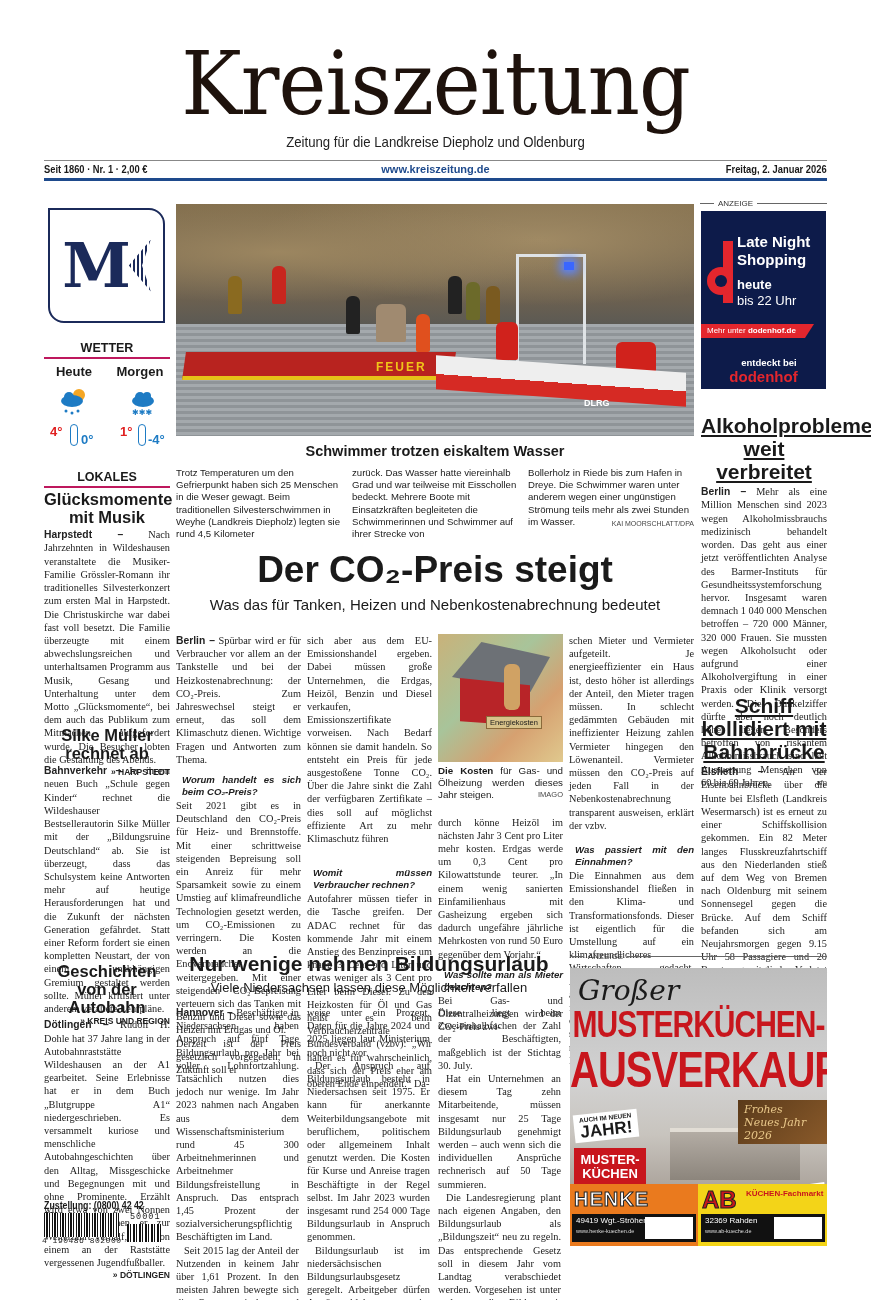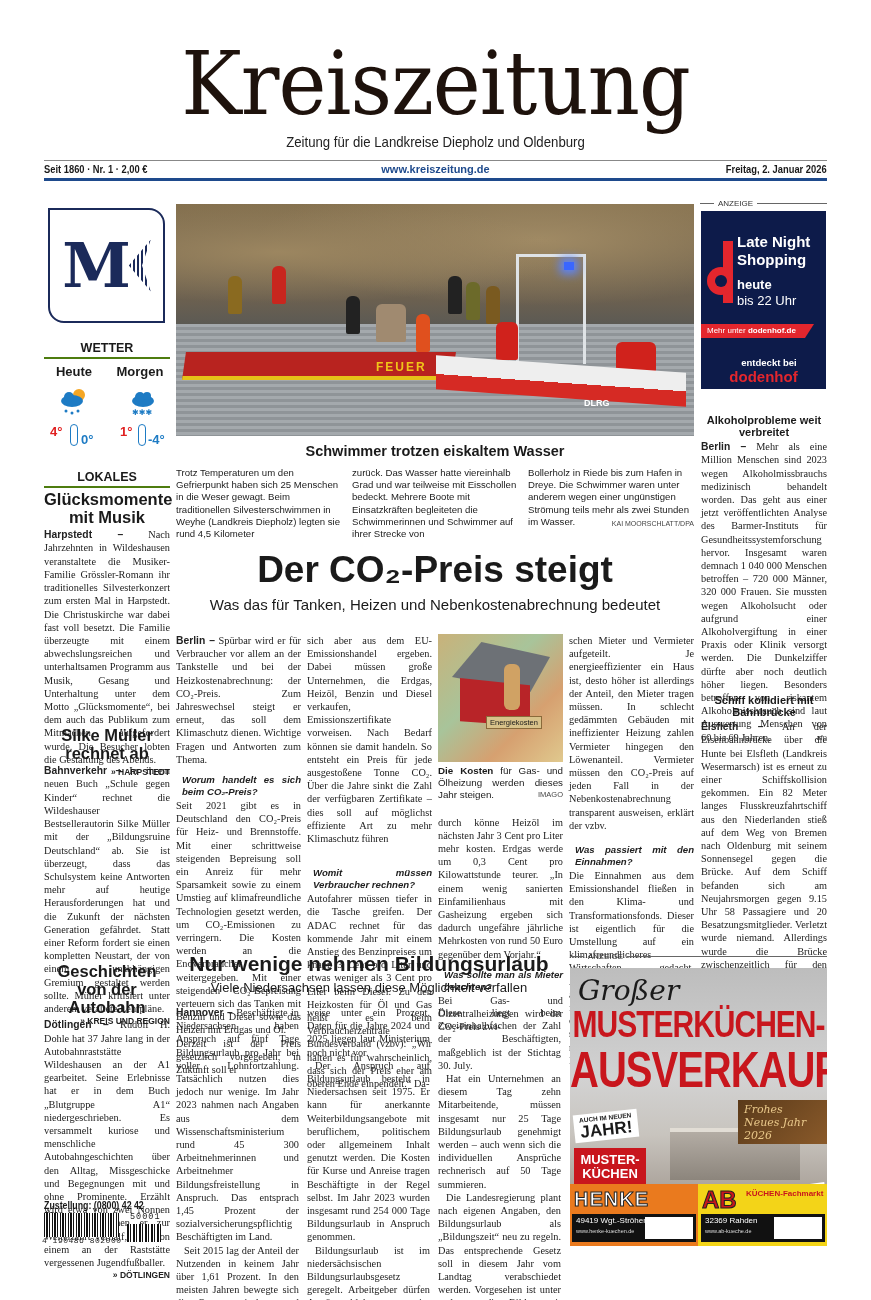--- a/index.html
+++ b/index.html
@@ -16,21 +16,21 @@
 .meta-left { left: 0; top: 0; transform: scaleX(0.85); transform-origin: left; }
 .meta-center { left: 0; width: 783px; text-align: center; top: 0; color: #1e4a8c; }
 .meta-right { right: 0; top: 0; transform: scaleX(0.85); transform-origin: right; }
 .blue-rule { left: 44px; width: 783px; top: 178px; height: 3px; background: #1e4a8c; }
 
 
 .logo-box { left: 48px; top: 208px; width: 117px; height: 115px; border: 2px solid #1b2a5a; border-radius: 0 16px 0 16px; display: flex; align-items: center; justify-content: center; }
 .logo-m { font-family: "DejaVu Serif", serif; font-size: 62px; font-weight: bold; color: #1b2a5a; letter-spacing: -4px; }
 .logo-k { display: inline-block; width: 22px; height: 52px; margin-left: 2px; background: repeating-linear-gradient(90deg, #1b2a5a 0 2px, transparent 2px 4px); clip-path: polygon(100% 0, 0 50%, 100% 100%, 60% 50%); }
 
-.sec-head { font-family: "Liberation Sans", sans-serif; font-weight: bold; font-size: 12.5px; text-align: center; width: 126px; padding-bottom: 2px; border-bottom: 2px solid #4d7c0f; }
+.sec-head { font-family: "Liberation Sans", sans-serif; font-weight: bold; font-size: 12.5px; text-align: center; width: 126px; padding-bottom: 2px; border-bottom: 2px solid #be185d; }
 .weather-head { left: 44px; top: 341px; }
 .weather { left: 44px; top: 364px; width: 126px; height: 90px; font-family: "Liberation Sans", sans-serif; }
 .wday { position: absolute; width: 60px; text-align: center; font-weight: bold; font-size: 13px; top: 0; }
 .wicon { position: absolute; top: 22px; width: 30px; height: 30px; }
 .tmax { position: absolute; top: 60px; color: #e02020; font-weight: bold; font-size: 13px; }
 .tmin { position: absolute; top: 68px; color: #1d7bc4; font-weight: bold; font-size: 13px; }
 .thermo { position: absolute; top: 60px; width: 8px; height: 22px; border: 1.5px solid #1d7bc4; border-radius: 4px; }
 
 .lokales-head { left: 44px; top: 470px; }
 
@@ -80,21 +80,21 @@
 .ad1-d { position: absolute; left: 4px; top: 30px; width: 28px; height: 62px; }
 .ad1-title { position: absolute; left: 36px; top: 22px; font-weight: bold; font-size: 15px; line-height: 18px; }
 .ad1-heute { position: absolute; left: 36px; top: 66px; font-weight: bold; font-size: 13px; }
 .ad1-bis { position: absolute; left: 36px; top: 82px; font-size: 13px; }
 .ad1-band { position: absolute; left: 0; top: 113px; width: 113px; height: 14px; background: #e3262d; clip-path: polygon(0 0, 100% 0, 92% 100%, 0 100%); font-size: 8px; line-height: 14px; padding-left: 6px; }
 .ad1-band b { font-weight: bold; }
 .ad1-ent { position: absolute; left: 0; width: 136px; text-align: center; top: 146px; font-size: 9.5px; font-weight: bold; }
 .ad1-brand { position: absolute; left: 0; width: 125px; text-align: center; top: 157px; font-size: 15px; font-weight: bold; color: #e3262d; }
 
 .col-right { left: 701px; width: 126px; }
-.h-right { font-size: 11px; }
+.h-right { font-size: 21px; text-decoration: underline; }
 
 
 .bot-head { left: 176px; width: 386px; top: 952px; font-size: 21px; }
 .bot-sub { left: 176px; width: 386px; top: 980px; font-size: 13px; font-family: "Liberation Sans", sans-serif; text-align: center; }
 .bot-cols { left: 176px; top: 1006px; width: 386px; }
 .bcol { position: absolute; top: 0; width: 123px; }
 .bodytext p + p { text-indent: 8px; }
 
 
 .ad2-label { left: 570px; top: 952px; width: 257px; }

